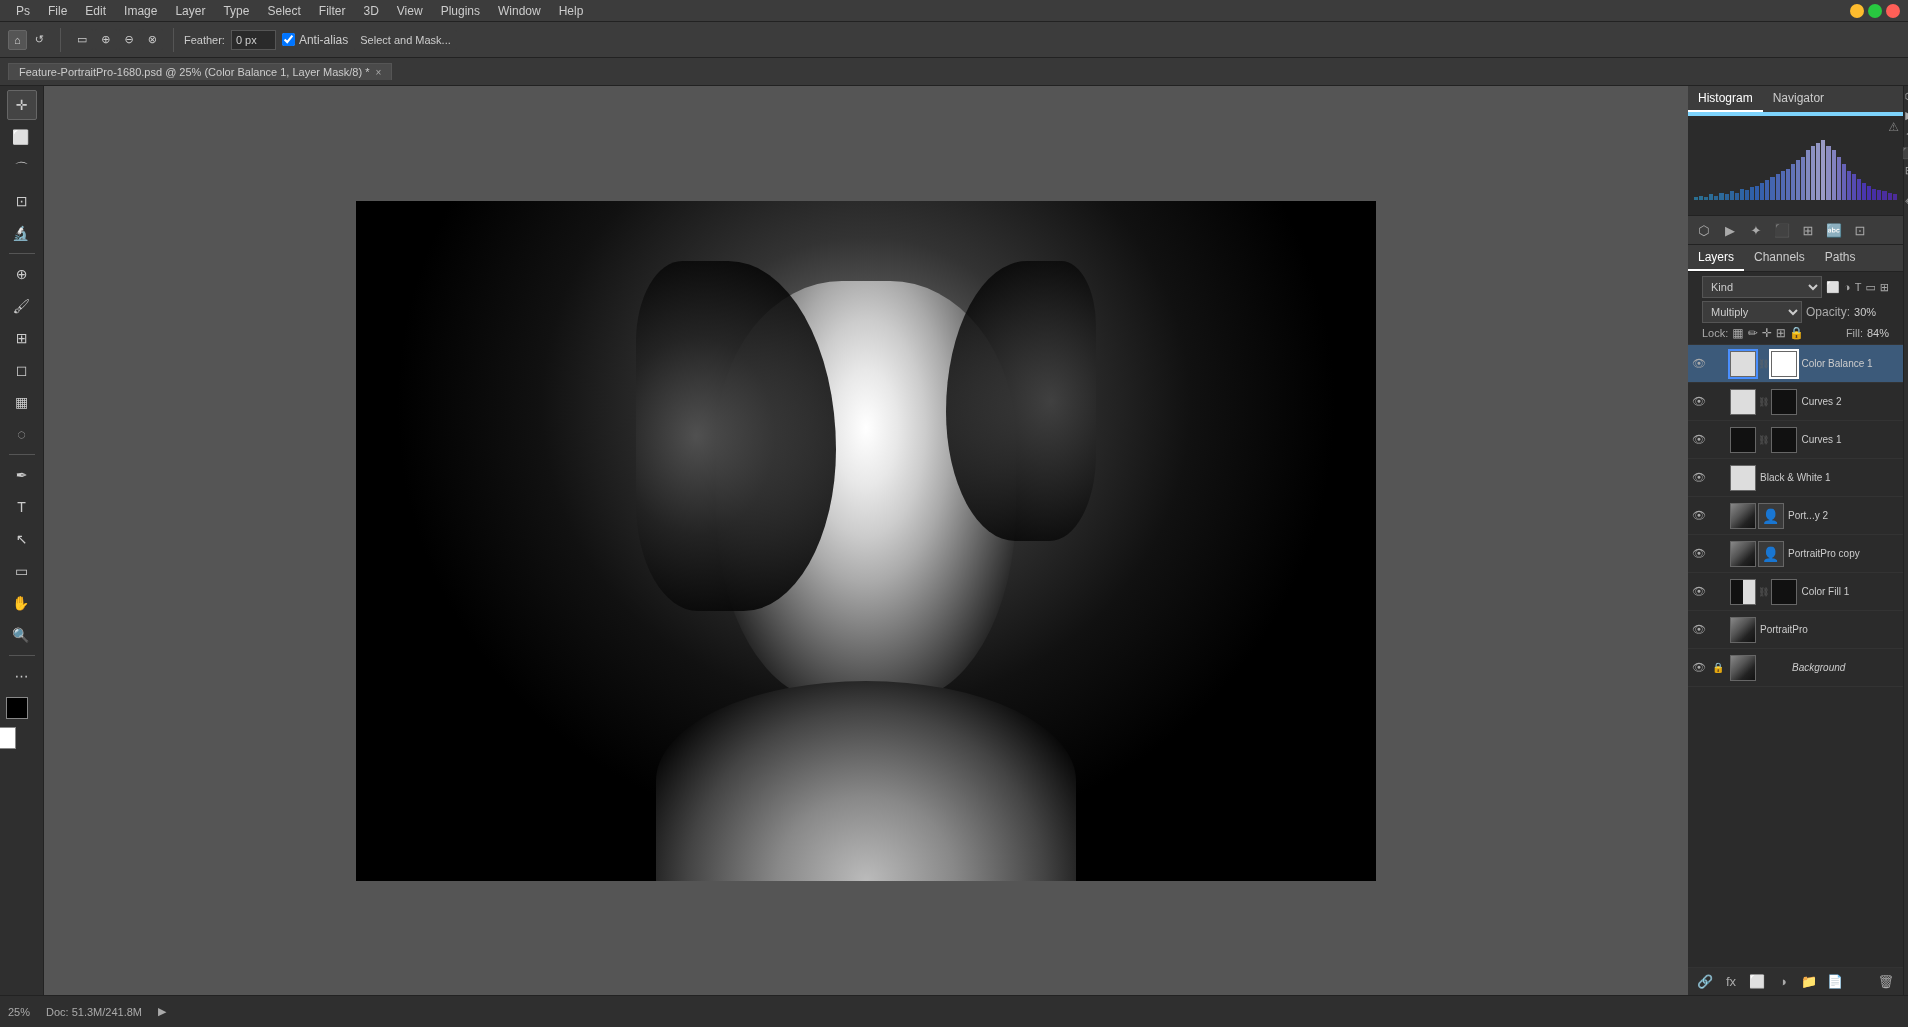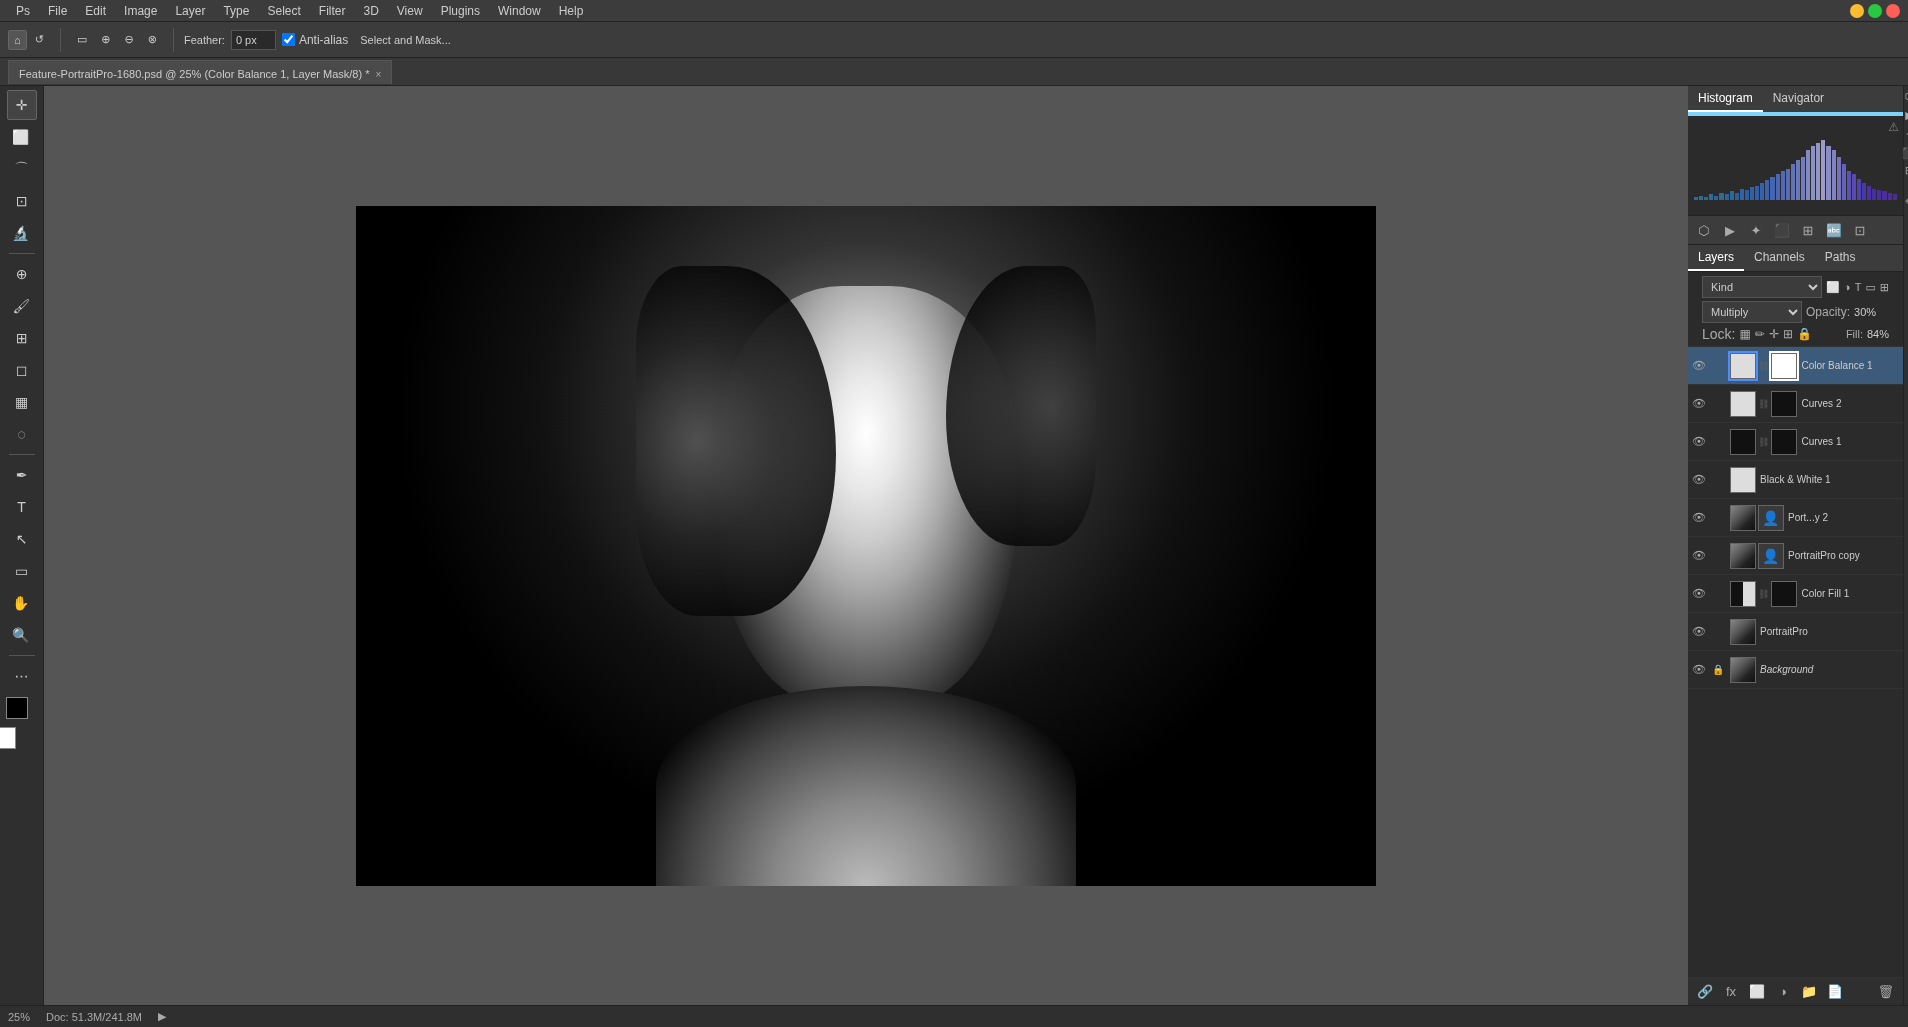--- a/index.html
+++ b/index.html
@@ -19,39 +19,39 @@
     .toolbar-group { display: flex; align-items: center; gap: 2px; }
     .tool-btn { background: #3c3c3c; border: 1px solid transparent; border-radius: 2px; padding: 3px 5px; cursor: pointer; color: #ccc; font-size: 11px; display: flex; align-items: center; gap: 3px; }
     .tool-btn.active { background: #555; border-color: #666; }
     .toolbar-sep { width: 1px; height: 24px; background: #555; margin: 0 4px; }
     .toolbar-label { color: #ccc; font-size: 11px; }
     .toolbar-input { background: #2a2a2a; border: 1px solid #555; color: #ccc; font-size: 11px; width: 45px; height: 20px; padding: 0 4px; }
     .toolbar-checkbox { display: flex; align-items: center; gap: 4px; }
 
     
     .tab-bar { background: #383838; height: 28px; display: flex; align-items: center; padding: 0 8px; flex-shrink: 0; border-bottom: 1px solid #222; }
-    .tab { background: #4a4a4a; border: 1px solid #555; border-bottom: none; padding: 4px 10px; font-size: 11px; color: #ccc; cursor: pointer; display: flex; align-items: flex-end; gap: 6px; height: 24px; }
+    .tab { background: #4a4a4a; border: 1px solid #555; border-bottom: none; padding: 4px 10px; font-size: 11px; color: #ccc; cursor: pointer; display: flex; align-items: center; gap: 6px; height: 17px; }
     .tab .close-tab { color: #aaa; font-size: 10px; cursor: pointer; }
 
     
     .main-area { display: flex; flex: 1; overflow: hidden; }
 
     
     .left-toolbar { background: #2f2f2f; width: 44px; display: flex; flex-direction: column; align-items: center; padding: 4px 0; gap: 2px; border-right: 1px solid #222; flex-shrink: 0; }
     .lt-btn { width: 30px; height: 30px; background: transparent; border: 1px solid transparent; border-radius: 2px; cursor: pointer; display: flex; align-items: center; justify-content: center; color: #ccc; font-size: 14px; }
     .lt-btn.active { background: #444; border-color: #666; }
     .lt-sep { width: 26px; height: 1px; background: #555; margin: 3px 0; }
 
     
     .canvas-area { flex: 1; background: #555; overflow: hidden; position: relative; display: flex; align-items: center; justify-content: center; }
     .canvas-wrapper { background: #000; position: relative; }
     .canvas-img { width: 1020px; height: 680px; background: #000; display: flex; align-items: center; justify-content: center; overflow: hidden; position: relative; }
 
     
-    .status-bar { background: #2f2f2f; height: 22px; display: flex; align-items: center; padding: 0 8px; gap: 16px; border-top: 1px solid #222; flex-shrink: 0; font-size: 11px; color: #aaa; }
+    .status-bar { background: #2f2f2f; height: 32px; display: flex; align-items: center; padding: 0 8px; gap: 16px; border-top: 1px solid #222; flex-shrink: 0; font-size: 11px; color: #aaa; }
 
     
     .histogram-panel { height: 130px; border-bottom: 1px solid #222; flex-shrink: 0; }
     .panel-tabs { display: flex; align-items: center; background: #3c3c3c; border-bottom: 4px solid #7dd3fc; }
     .panel-tab { padding: 5px 10px; font-size: 12px; cursor: pointer; color: #ccc; border-bottom: 2px solid transparent; }
     .panel-tab.active { color: #fff; border-bottom-color: #fff; }
     .hist-content { padding: 6px; background: #2b2b2b; height: 90px; display: flex; align-items: flex-end; position: relative; }
     .hist-bars { display: flex; align-items: flex-end; gap: 1px; width: 100%; height: 70px; }
     .hist-bar { flex: 1; background: #888; opacity: 0.8; }
     .hist-icons { position: absolute; top: 4px; right: 4px; display: flex; gap: 4px; }
@@ -67,33 +67,33 @@
     .layers-tab { padding: 5px 10px; font-size: 12px; cursor: pointer; color: #ccc; border-bottom: 2px solid transparent; }
     .layers-tab.active { color: #fff; border-bottom-color: #fff; }
 
     .layers-controls { padding: 4px 14px; display: flex; flex-direction: column; gap: 3px; background: #2b2b2b; border-bottom: 1px solid #333; }
     .layers-row { display: flex; align-items: center; gap: 4px; }
     .kind-select { background: #3c3c3c; border: 1px solid #555; color: #ccc; font-size: 11px; height: 22px; padding: 0 4px; flex: 1; }
     .mode-select { background: #3c3c3c; border: 1px solid #555; color: #ccc; font-size: 11px; height: 22px; padding: 0 4px; width: 100px; }
     .opacity-label { color: #aaa; font-size: 12px; }
     .opacity-val { color: #ccc; font-size: 11px; width: 35px; }
     .lock-row { display: flex; align-items: center; gap: 4px; }
-    .lock-label { color: #aaa; font-size: 14px; }
+    .lock-label { color: #aaa; font-size: 11px; }
     .lock-icon { color: #aaa; font-size: 12px; cursor: pointer; }
     .fill-label { color: #aaa; font-size: 11px; margin-left: auto; }
     .fill-val { color: #ccc; font-size: 11px; }
     .row-icon { color: #aaa; font-size: 11px; cursor: pointer; }
 
     
     .layer-list { flex: 1; overflow-y: auto; background: #2b2b2b; }
     .layer-item { display: flex; align-items: center; height: 38px; padding: 0 4px; gap: 4px; cursor: pointer; border-bottom: 1px solid #333; }
     .layer-item.active { background: #3c5a7a; }
     .layer-vis { color: #aaa; font-size: 13px; cursor: pointer; width: 16px; }
     .layer-name { font-size: 10px; color: #ccc; flex: 1; white-space: nowrap; overflow: hidden; text-overflow: ellipsis; }
-    .layer-name.italic { font-style: italic; }
+    .layer-name.italic { font-style: italic; margin-left: 32px; }
 
     
     .layer-bottom { background: #2f2f2f; height: 28px; display: flex; align-items: center; padding: 0 6px; gap: 4px; border-top: 1px solid #333; }
     .lb-btn { color: #aaa; font-size: 13px; cursor: pointer; width: 22px; height: 22px; display: flex; align-items: center; justify-content: center; }
 
     .color-swatches { display: flex; align-items: center; gap: 2px; margin-top: 4px; }
     .swatch-fg { width: 22px; height: 22px; background: #000; border: 1px solid #888; cursor: pointer; }
     .swatch-bg { width: 22px; height: 22px; background: #fff; border: 1px solid #888; cursor: pointer; margin-top: 8px; margin-left: -12px; }
 
     .layer-thumb-pair { display: flex; gap: 2px; }

